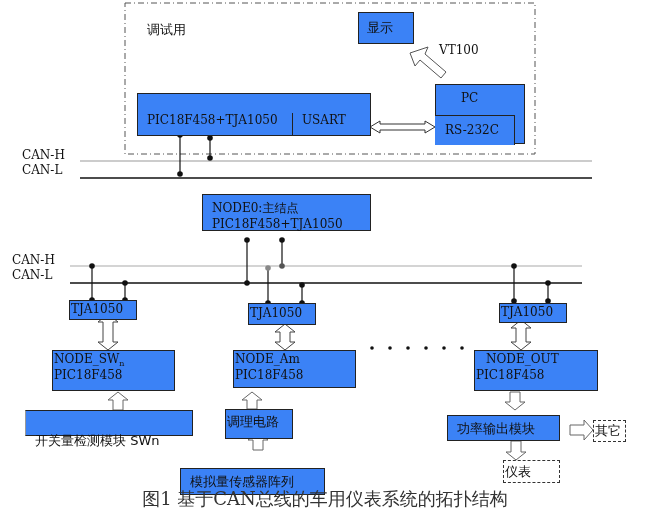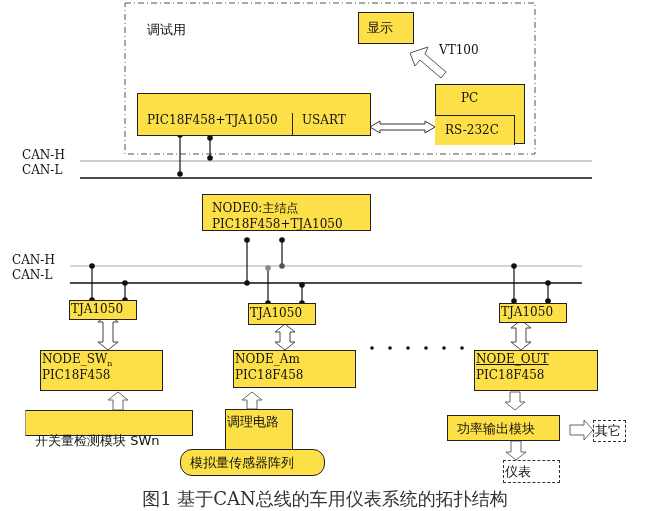--- a/index.html
+++ b/index.html
@@ -1,18 +1,18 @@
 <!DOCTYPE html>
 <html><head>
 <meta charset="utf-8">
 <style>
   html, body { margin: 0; padding: 0; background: #ffffff; }
   body { width: 650px; height: 511px; position: relative; overflow: hidden;
          font-family: "DejaVu Serif", "Liberation Serif", serif; color: #111; }
-  .box { position: absolute; border: 1px solid #222; background: #fde047; box-sizing: border-box; }
+  .box { position: absolute; border: 1px solid #222; background: #3b82f6; box-sizing: border-box; }
   .dash { position: absolute; border: 1px dashed #333; box-sizing: border-box; }
   .txt { position: absolute; font-size: 12px; line-height: 15px; white-space: nowrap; color: #111; }
   .cn { font-family: "DejaVu Sans", "Liberation Sans", sans-serif; font-size: 13px; }
   svg.wires { position: absolute; left: 0; top: 0; }
   .caption { position: absolute; left: 0; width: 650px; top: 487px; text-align: center;
              font-size: 18px; color: #333; font-family: "DejaVu Serif", serif; }
 </style>
 </head>
 <body>
 
@@ -126,40 +126,40 @@
 <div class="box" style="left:69px; top:300px; width:68px; height:20px;">
   <div class="txt" style="left:1px; top:1px;">TJA1050</div>
 </div>
 <div class="box" style="left:248px; top:303px; width:68px; height:22px;">
   <div class="txt" style="left:1px; top:2px;">TJA1050</div>
 </div>
 <div class="box" style="left:499px; top:303px; width:68px; height:20px;">
   <div class="txt" style="left:1px; top:1px;">TJA1050</div>
 </div>
 
-<div class="box" style="left:40px; top:350px; width:123px; height:41px;">
+<div class="box" style="left:52px; top:350px; width:123px; height:41px;">
   <div class="txt" style="left:1px; top:1px;"><span>NODE_SW</span><sub style="font-size:8px;">n</sub></div>
   <div class="txt" style="left:1px; top:17px;">PIC18F458</div>
 </div>
 <div class="box" style="left:233px; top:350px; width:123px; height:38px;">
   <div class="txt" style="left:1px; top:1px;">NODE_Am</div>
   <div class="txt" style="left:1px; top:17px;">PIC18F458</div>
 </div>
 <div class="box" style="left:474px; top:350px; width:124px; height:41px;">
-  <div class="txt" style="left:1px; top:1px;text-decoration:underline;">NODE_OUT</div>
+  <div class="txt" style="left:11px; top:1px;">NODE_OUT</div>
   <div class="txt" style="left:1px; top:17px;">PIC18F458</div>
 </div>
 
 <div class="box" style="left:25px; top:410px; width:168px; height:26px; border-left-color:#999;">
   <div class="txt cn" style="left:9px; top:22px;">开关量检测模块 SWn</div>
 </div>
-<div class="box" style="left:225px; top:409px; width:68px; height:41px;">
+<div class="box" style="left:225px; top:409px; width:68px; height:30px;">
   <div class="txt cn" style="left:1px; top:4px;">调理电路</div>
 </div>
-<div class="box" style="left:180px; top:449px; width:145px; height:27px;border-radius:12px;">
+<div class="box" style="left:180px; top:468px; width:145px; height:27px;">
   <div class="txt cn" style="left:9px; top:5px;">模拟量传感器阵列</div>
 </div>
 
 <div class="box" style="left:447px; top:415px; width:113px; height:26px;">
   <div class="txt cn" style="left:9px; top:5px;">功率输出模块</div>
 </div>
 <div class="dash" style="left:593px; top:420px; width:33px; height:22px;">
   <div class="txt cn" style="left:1px; top:2px;">其它</div>
 </div>
 <div class="dash" style="left:503px; top:460px; width:57px; height:23px;">

